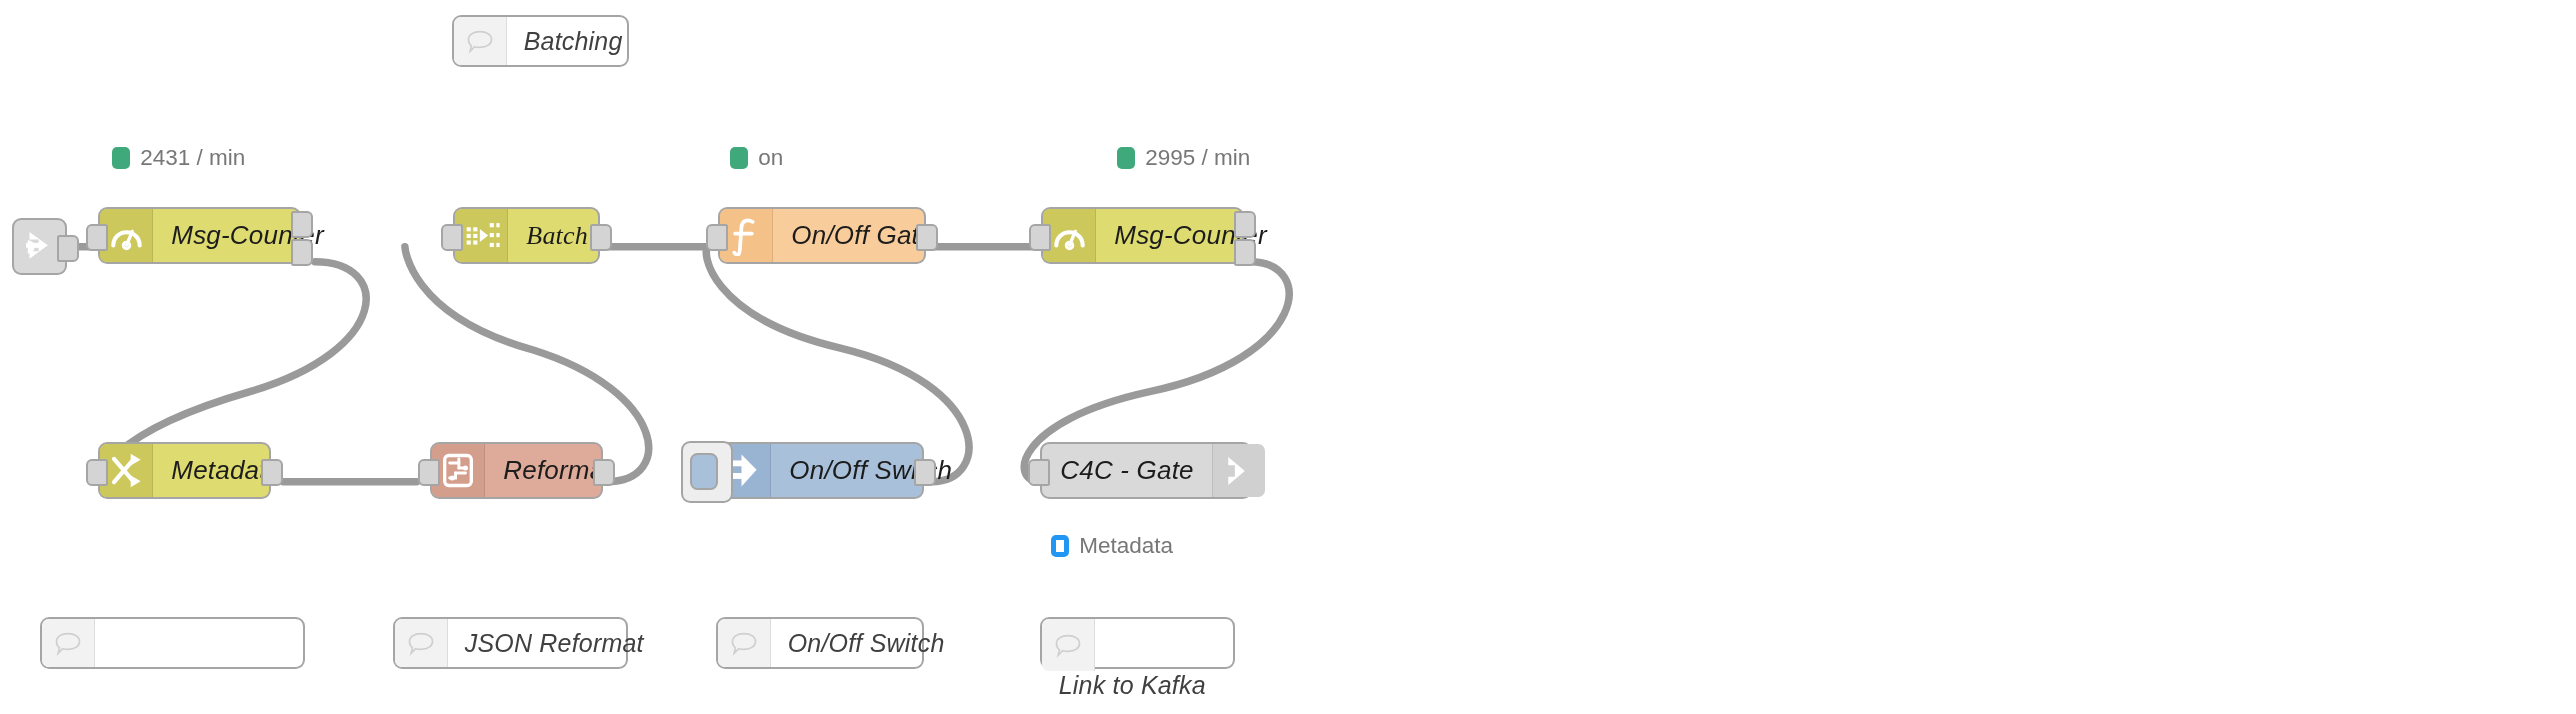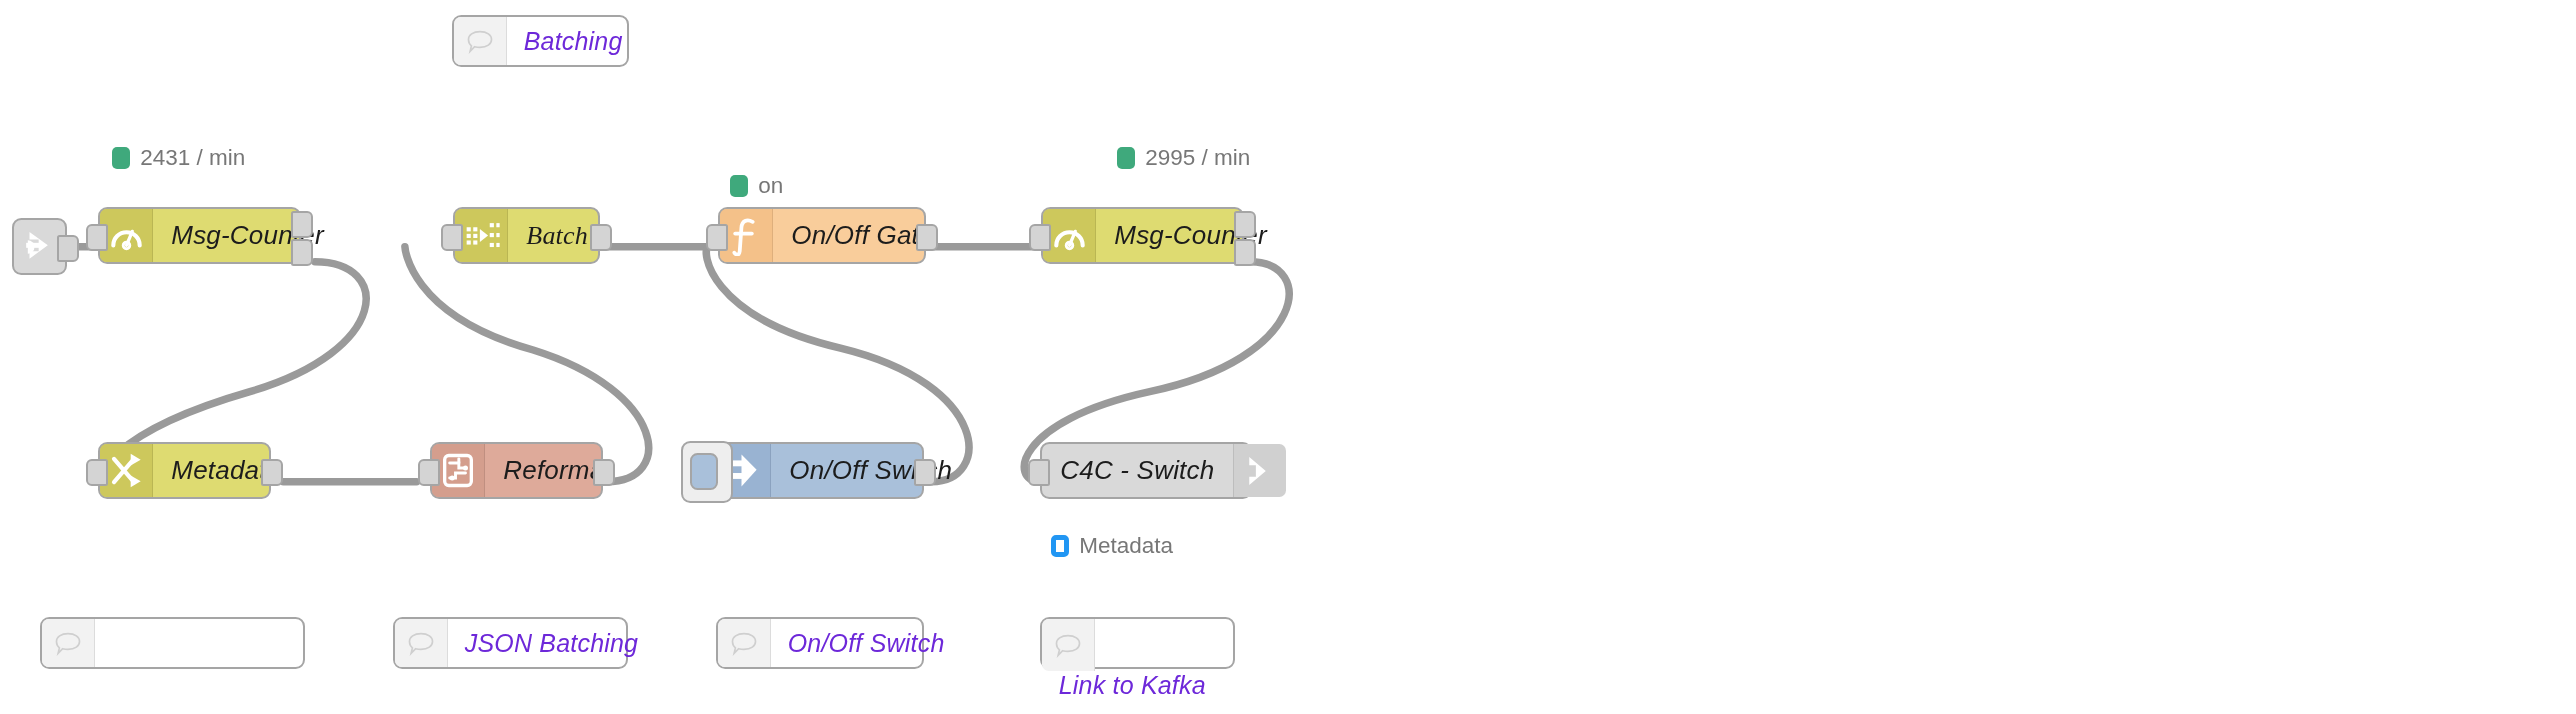--- a/index.html
+++ b/index.html
@@ -168,21 +168,21 @@
   }
 
   
   .node.comment {
     border: 2.5px solid #a5a5a5;
     background: #ffffff;
     height: 52px;
   }
   .node.comment .label-cell {
     font-size: 25px;
-    color: #6d28d9;
+    color: #404040;
     padding: 0 16.7px;
   }
   .icon-svg { display: block; }
 </style>
 </head>
 <body>
 
 <div id="canvas">
 
   <svg id="wires" viewBox="0 0 3092 858" preserveAspectRatio="none">
@@ -271,21 +271,21 @@
     <div class="port in" style="top:15px;"></div>
     <div class="icon-cell">
       <svg class="icon-svg" width="30" height="40" viewBox="0 0 36 48">
         <path d="M26 7 C19 3 13 6 12.5 14 L10.5 42 C10 48 6 47 4 44" fill="none" stroke="#ffffff" stroke-width="4.5" stroke-linecap="round"></path>
         <line x1="5" y1="21" x2="25" y2="21" stroke="#ffffff" stroke-width="4.5" stroke-linecap="round"></line>
       </svg>
     </div>
     <div class="label-cell">On/Off Gate</div>
     <div class="port out" style="top:15px;"></div>
   </div>
-  <div class="status" style="left:730px; top:145px;margin-top:28px;">
+  <div class="status" style="left:730px; top:145px;">
     <span class="dot dot-green"></span>
     <span>on</span>
   </div>
 
   <div class="node n-yellow" style="left:1041px; top:207px; width:203px;">
     <div class="port in" style="top:15px;"></div>
     <div class="icon-cell">
       <svg class="icon-svg" width="35" height="33" viewBox="0 0 42 40">
         <path d="M5 32 A 16 16 0 0 1 37 32" fill="none" stroke="#ffffff" stroke-width="5" stroke-linecap="round"></path>
         <path d="M21 32 L28 15" fill="none" stroke="#ffffff" stroke-width="4" stroke-linecap="round"></path>
@@ -347,21 +347,21 @@
           <path d="M16 3 L34 21 L16 41 Z"></path>
         </g>
       </svg>
     </div>
     <div class="label-cell">On/Off Switch</div>
     <div class="port out" style="top:15px;"></div>
   </div>
 
   <div class="node n-grey link-out" style="left:1040px; top:442px; width:212px;">
     <div class="port in" style="top:15px;"></div>
-    <div class="label-cell center">C4C - Switch</div>
+    <div class="label-cell center">C4C - Gate</div>
     <div class="tail-cell">
       <svg class="icon-svg" width="32" height="38" viewBox="0 0 38 46">
         <path d="M6 6 L26 23 L6 40 L6 30 L14 30 L14 16 L6 16 Z" fill="#ffffff"></path>
       </svg>
     </div>
   </div>
   <div class="status" style="left:1051px; top:533px;">
     <span class="dot dot-blue-ring"></span>
     <span>Metadata</span>
   </div>
@@ -373,21 +373,21 @@
       </svg>
     </div>
   </div>
 
   <div class="node comment n-white" style="left:393px; top:617px; width:235px;">
     <div class="icon-cell">
       <svg class="icon-svg" width="28" height="25" viewBox="0 0 34 30">
         <path d="M17 3 C25.5 3 31 7.3 31 12.6 C31 17.9 25.5 22.2 17 22.2 C14.6 22.2 12.4 21.9 10.5 21.4 L5 27 L6.6 20.2 C4.3 18.4 3 15.6 3 12.6 C3 7.3 8.5 3 17 3 Z" fill="none" stroke="#cfcfcf" stroke-width="2"></path>
       </svg>
     </div>
-    <div class="label-cell">JSON Batching</div>
+    <div class="label-cell">JSON Reformat</div>
   </div>
 
   <div class="node comment n-white" style="left:716px; top:617px; width:208px;">
     <div class="icon-cell">
       <svg class="icon-svg" width="28" height="25" viewBox="0 0 34 30">
         <path d="M17 3 C25.5 3 31 7.3 31 12.6 C31 17.9 25.5 22.2 17 22.2 C14.6 22.2 12.4 21.9 10.5 21.4 L5 27 L6.6 20.2 C4.3 18.4 3 15.6 3 12.6 C3 7.3 8.5 3 17 3 Z" fill="none" stroke="#cfcfcf" stroke-width="2"></path>
       </svg>
     </div>
     <div class="label-cell">On/Off Switch</div>
   </div>

